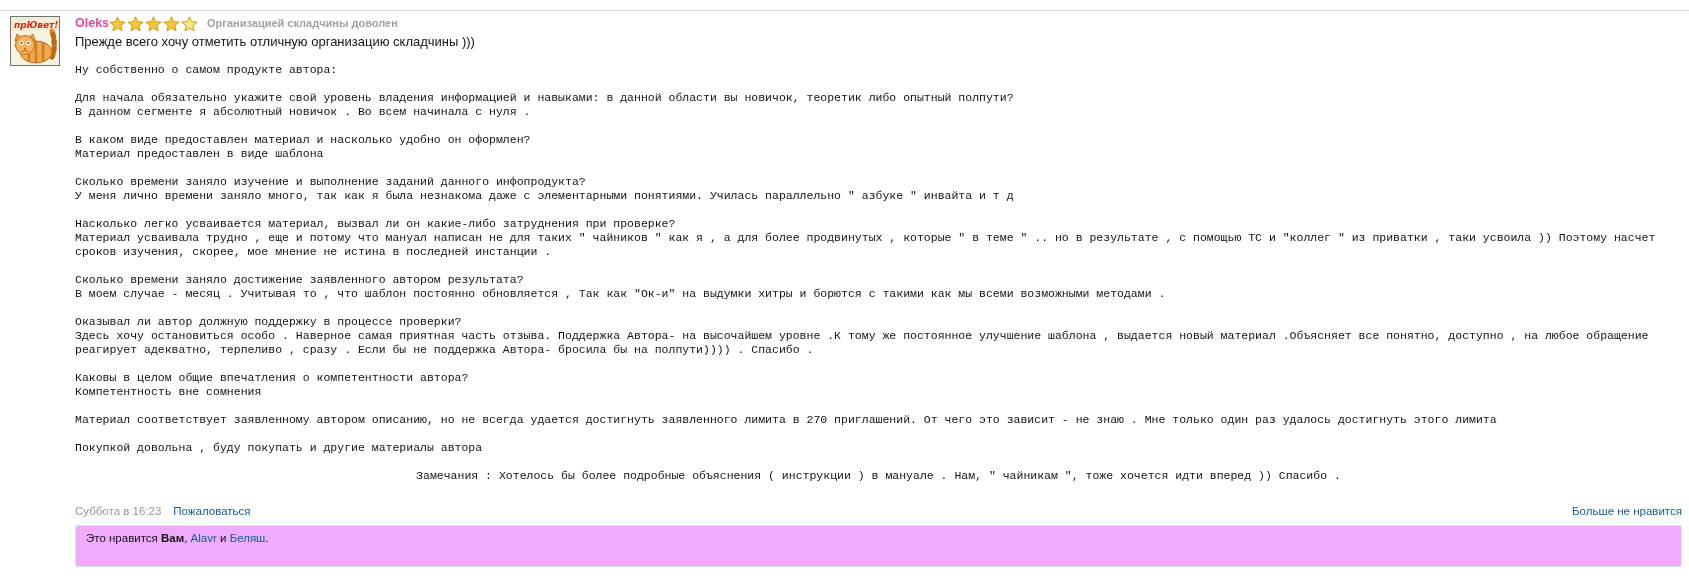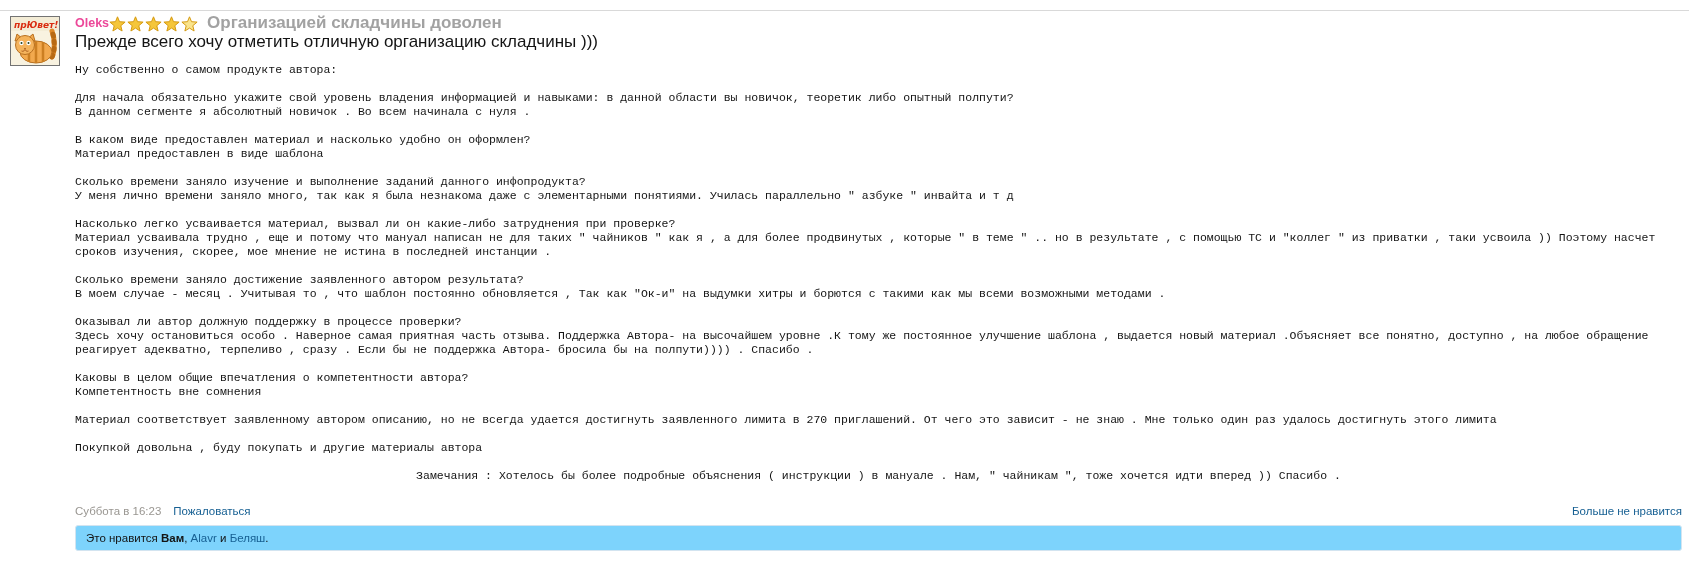--- a/index.html
+++ b/index.html
@@ -11,35 +11,35 @@
   .avatar-box { position:absolute; left:10px; top:16px; width:50px; height:50px;
                 border:1px solid #737373; background:#3b82f6; cursor:pointer; }
   .avatar-box svg { display:block; }
 
   .content { position:absolute; left:75px; top:13px; right:7px; }
 
   .head-row { line-height:18px; white-space:nowrap; }
   .username { color:#ec4899; font-weight:bold; font-size:12.5px; text-decoration:none; margin-right:0; vertical-align:middle;}
   .stars { display:inline-block; vertical-align:middle; margin-right:8px; }
   .stars svg { display:inline-block; vertical-align:middle; margin-right:1px; }
-  .review-title { color:#a2a2a2; font-weight:bold; font-size:17px; vertical-align:middle; }
+  .review-title { color:#a2a2a2; font-weight:bold; font-size:11px; vertical-align:middle; }
 
   .msg { font-size:11.5px; line-height:14px; margin-top:3px; }
   .msg .para { margin:0 0 14px 0;font-family:Liberation Mono, monospace; }
   .msg .para:last-child { margin-bottom:0;text-align:center; }
-  .intro-line { font-size:17px; line-height:14px; margin-bottom:14px; }
+  .intro-line { font-size:13px; line-height:14px; margin-bottom:14px; }
 
   .foot-row { margin-top:20px; font-size:11.5px; line-height:16px; }
   .timestamp { color:#999691; }
   .link { color:#176093; text-decoration:none; cursor:pointer; }
   .report-link { margin-left:12px; }
   .unlike-link { float:right; }
 
-  .likes-bar { margin-top:6px; background:#7dd3fc; border:1px solid #d3e4f0;
-               border-radius:3px; height:26px; line-height:24px; padding:0 10px;
+  .likes-bar { margin-top:6px; background:#f0abfc; border:1px solid #d3e4f0;
+               border-radius:3px; height:42px; line-height:24px; padding:0 10px;
                font-size:11.5px; color:#141414; }
   .likes-you { font-weight:bold; }
 </style>
 </head>
 <body>
 
 <div class="post">
   <div class="top-rule"></div>
 
   <div class="avatar-box">

